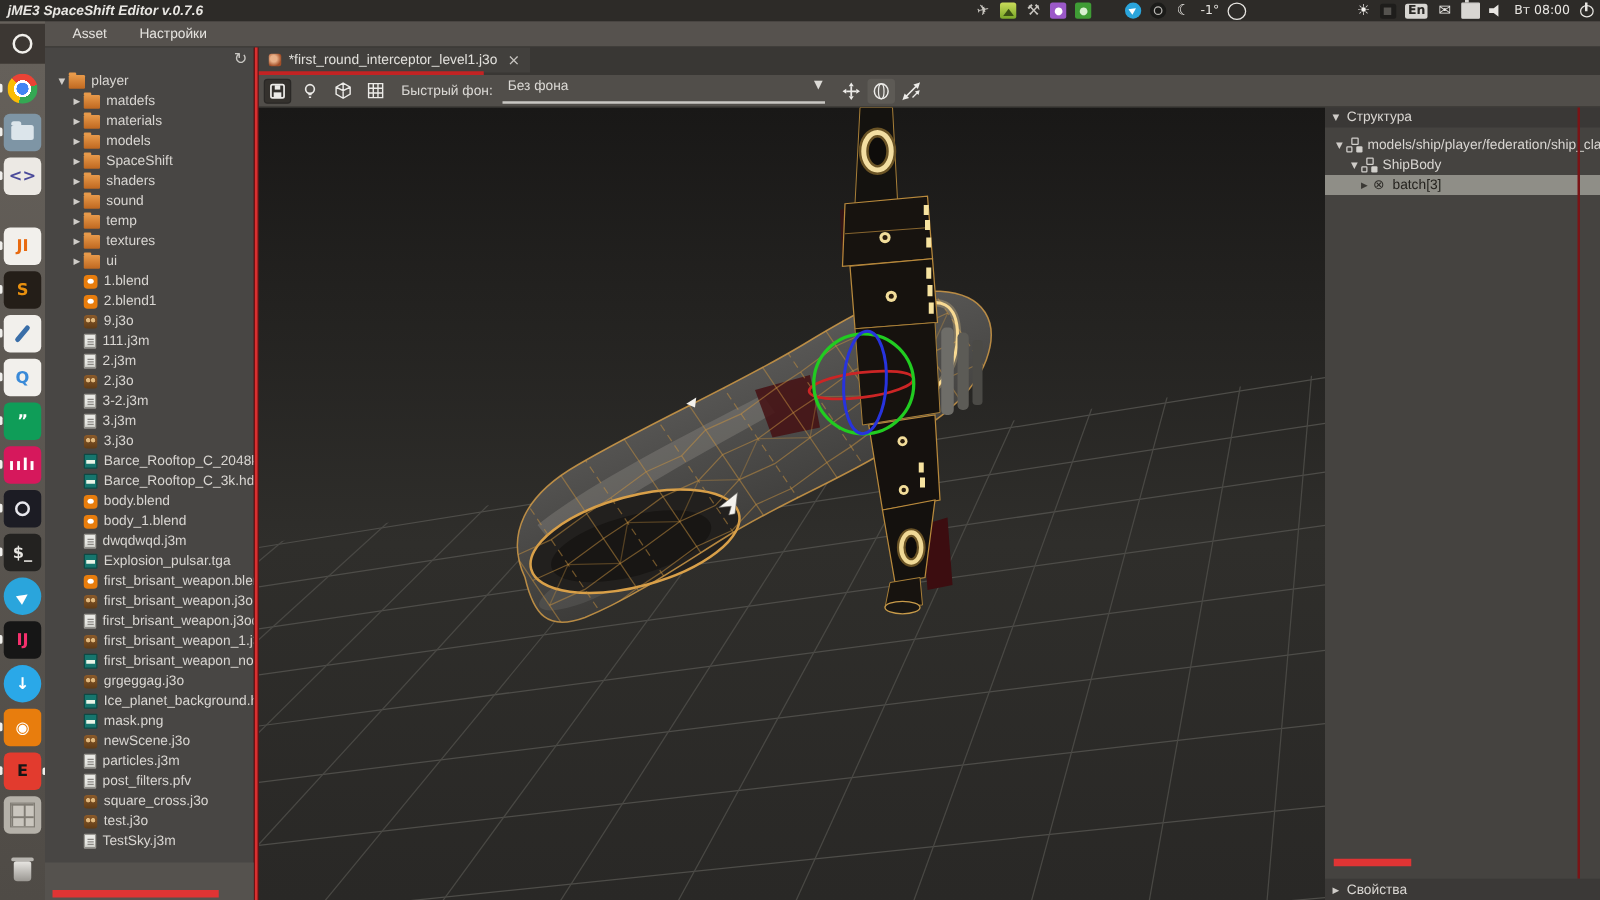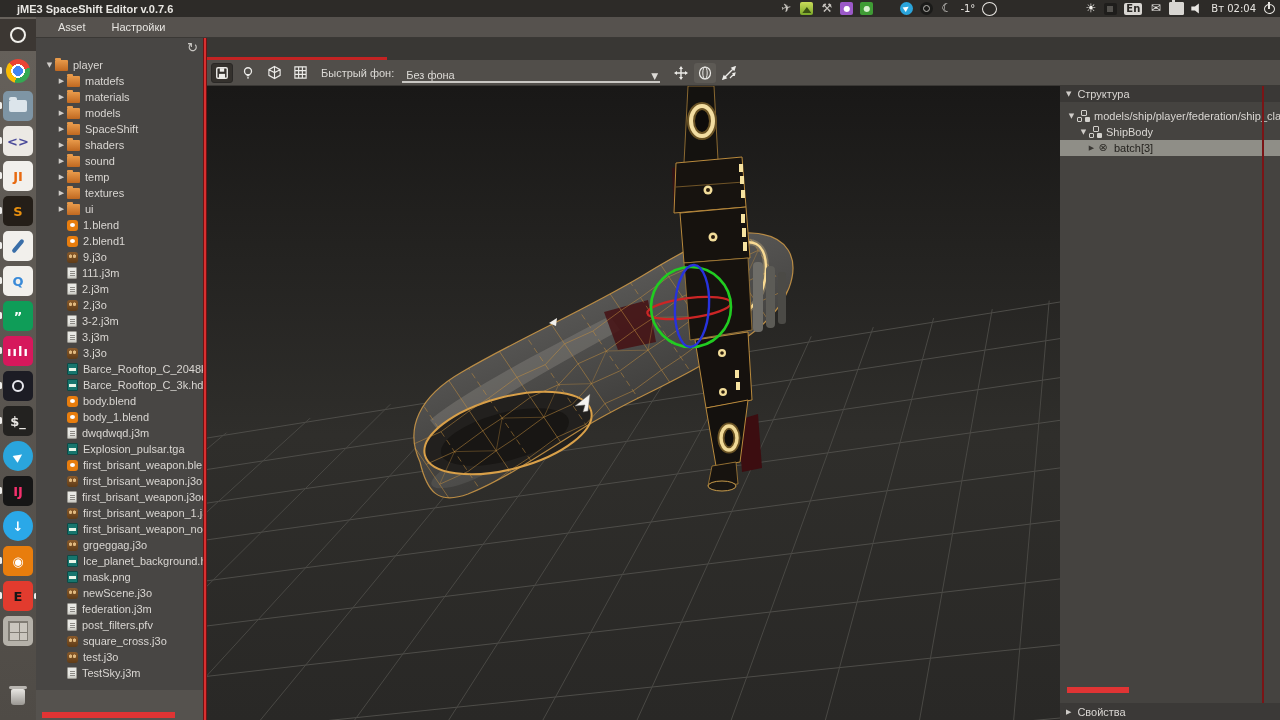--- a/index.html
+++ b/index.html
@@ -4,21 +4,21 @@
 <style>
   html,body{margin:0;padding:0;background:#222;}
   body{width:1280px;height:720px;position:relative;overflow:hidden;
        font-family:"Liberation Sans",sans-serif;font-size:11px;color:#dcdad6;
        -webkit-font-smoothing:antialiased;}
   .abs{position:absolute;}
   .glyph{font-family:"DejaVu Sans",sans-serif;}
 
   
   #topbar{left:0;top:0;width:1280px;height:17px;background:#2d2b28;display:flex;align-items:center;}
-  #topbar .title{color:#e9e7e3;font-weight:bold;font-size:11px;padding-left:17px;flex:0 0 auto;}
+  #topbar .title{color:#e9e7e3;font-weight:bold;font-size:11px;padding-left:6px;flex:0 0 auto;font-style:italic;}
   #tray{margin-left:auto;display:flex;align-items:center;gap:7px;padding-right:4px;height:17px;}
   .tray-ic{display:inline-flex;align-items:center;justify-content:center;height:15px;min-width:13px;
            color:#e8e6e2;font-size:12px;line-height:15px;position:relative;}
   .tray-ic.temperature,.tray-ic.clock,.tray-ic.keyboard-layout{font-size:10px;font-family:"Liberation Sans",sans-serif;}
   .tray-ic.keyboard-layout{background:#d8d6d2;color:#2a2825;border-radius:2px;padding:0 2px;height:12px;font-weight:bold;}
   .tray-ic.paper-plane-icon{color:#c9c6c0;transform:rotate(-12deg);}
   .tray-ic.image-viewer-icon{width:13px;height:13px;border-radius:2px;background:linear-gradient(#cadc5a,#7aa828);}
   .tray-ic.image-viewer-icon::after{content:"";position:absolute;left:2px;bottom:2px;width:9px;height:6px;background:#3c5214;clip-path:polygon(0 100%,50% 0,100% 100%);}
   .tray-ic.ghost-app-icon{width:13px;height:13px;border-radius:2px;background:#9b59c8;color:#fff;font-size:8px;}
   .tray-ic.green-app-icon{width:13px;height:13px;border-radius:2px;background:#3f9c35;color:#d8f0d0;font-size:8px;}
@@ -55,21 +55,21 @@
   .lch.focused::after{content:"";position:absolute;right:-4px;top:12px;width:3px;height:6px;background:#f0efec;border-radius:2px;}
   .lch.ubuntu{background:#3c3733;border-radius:0;width:36px;height:32px;}
   .lch.ubuntu .glyph{width:16px;height:16px;border:2.5px solid #f2f0ec;border-radius:50%;box-sizing:border-box;}
   .lch.chrome .glyph{width:24px;height:24px;border-radius:50%;
      background:radial-gradient(circle at 50% 50%, #4285f4 0 28%, #ffffff 29% 40%, rgba(0,0,0,0) 41%),
                 conic-gradient(from -45deg,#ea4335 0 120deg,#34a853 120deg 240deg,#fbbc05 240deg 360deg);}
   .lch.files{background:#7e95a5;}
   .lch.files .glyph{width:18px;height:12px;background:#dce5eb;border-radius:2px;position:relative;}
   .lch.files .glyph::before{content:"";position:absolute;top:-3px;left:0;width:8px;height:3px;background:#dce5eb;border-radius:2px 2px 0 0;}
   .lch.code{background:#ece9e4;color:#4a4a9a;font-size:11px;}
-  .lch.jetbrains{background:#f2f0ec;color:#e86a10;font-size:12px;}
+  .lch.jetbrains{background:#f2f0ec;color:#e86a10;font-size:12px;margin-top:21px;}
   .lch.sublime{background:#241e18;color:#e8900f;font-size:15px;}
   .lch.pen{background:#f2f0ec;}
   .lch.pen .glyph{width:4px;height:16px;background:#3a6ea8;border-radius:2px;transform:rotate(40deg);}
   .lch.chat{background:#f2f0ec;color:#3a8ad8;font-size:15px;}
   .lch.hangouts{background:#0f9d58;color:#fff;font-size:18px;}
   .lch.music{background:#d6185c;color:#fff;font-size:10px;letter-spacing:1px;}
   .lch.steam{background:#1c1c24;}
   .lch.steam .glyph{width:12px;height:12px;border:2.5px solid #e8e8ee;border-radius:50%;box-sizing:border-box;}
   .lch.terminal{background:#232220;color:#e8e6e2;font-size:10px;font-family:"Liberation Mono",monospace;}
   .lch.telegram{background:#2aa5dc;border-radius:50%;color:#fff;}
@@ -121,21 +121,21 @@
   #tab0 .tabclose{color:#c9c6c2;font-size:12px;padding-left:2px;}
   #tabline{position:absolute;left:0;top:19px;width:180px;height:3px;background:#c32323;}
 
   #toolbar{left:207px;top:60px;width:1073px;height:26px;background:#514e4a;border-bottom:1px solid #3a3835;
            display:flex;align-items:center;gap:4px;padding-left:4px;box-sizing:border-box;}
   .tbtn{width:22px;height:20px;border-radius:3px;display:flex;align-items:center;justify-content:center;flex:0 0 auto;}
   .tbtn svg{display:block;}
   .tbtn.pressed{background:#34312d;border:1px solid #2a2826;box-sizing:border-box;}
   .tbtn.sel{background:#5d5a55;}
   #bg-label{margin-left:6px;color:#dcdad6;text-align:center;}
-  #bg-select{display:flex;align-items:flex-end;width:258px;margin-left:4px;border-bottom:2px solid #c9c7c3;height:20px;box-sizing:border-box;}
+  #bg-select{display:flex;align-items:flex-start;width:258px;margin-left:4px;border-bottom:2px solid #c9c7c3;height:20px;box-sizing:border-box;}
   #bg-select .val{padding-left:4px;color:#dcdad6;}
   #bg-select .dd{margin-left:auto;color:#dcdad6;font-size:9px;padding-right:2px;}
   #gizmo-btns{margin-left:6px;display:flex;gap:2px;}
 
   
   #viewport{left:207px;top:86px;width:853px;height:634px;}
 
   
   #structure{left:1060px;top:86px;width:220px;height:634px;background:#454340;}
   .phead{height:16px;background:#3a3836;display:flex;align-items:center;gap:6px;padding-left:6px;color:#d9d6d2;}
@@ -242,21 +242,21 @@
 
       <span class="tray-ic battery-icon">
         <span class="glyph"></span>
       </span>
 
       <span class="tray-ic volume-icon">
         <span class="glyph"></span>
       </span>
 
       <span class="tray-ic clock">
-        <span class="glyph">Вт 02:04</span>
+        <span class="glyph">Вт 08:00</span>
       </span>
 
       <span class="tray-ic power-icon">
         <span class="glyph"></span>
       </span>
     </div>
 </div>
 
 <div id="menubar" class="abs">
 
@@ -548,21 +548,21 @@
 
       <div class="trow d1">
         <span class="arr"></span>
         <span class="ticon j3o"></span>
         <span class="lbl">newScene.j3o</span>
       </div>
 
       <div class="trow d1">
         <span class="arr"></span>
         <span class="ticon doc"></span>
-        <span class="lbl">federation.j3m</span>
+        <span class="lbl">particles.j3m</span>
       </div>
 
       <div class="trow d1">
         <span class="arr"></span>
         <span class="ticon doc"></span>
         <span class="lbl">post_filters.pfv</span>
       </div>
 
       <div class="trow d1">
         <span class="arr"></span>
@@ -582,20 +582,25 @@
         <span class="lbl">TestSky.j3m</span>
       </div>
     </div>
 </div>
 <div id="ascroll-v" class="abs"></div>
 <div id="ascroll-h" class="abs">
     <div class="thumb"></div>
   </div>
 
 <div id="tabbar" class="abs">
+  <div id="tab0">
+    <span class="tabicon"></span>
+    <span class="tabtitle">*first_round_interceptor_level1.j3o</span>
+    <span class="tabclose glyph">×</span>
+  </div>
   <div id="tabline"></div>
 </div>
 
 <div id="toolbar" class="abs">
   <div class="tbtn pressed">
     <svg width="14" height="14" viewBox="0 0 16 16">
       <rect x="2" y="2" width="12" height="12" rx="1.5" fill="none" stroke="#ecebe8" stroke-width="1.6"></rect>
       <rect x="5.5" y="2.5" width="5" height="4" fill="#ecebe8"></rect>
       <rect x="4.5" y="9" width="7" height="5" fill="#ecebe8"></rect>
     </svg>

